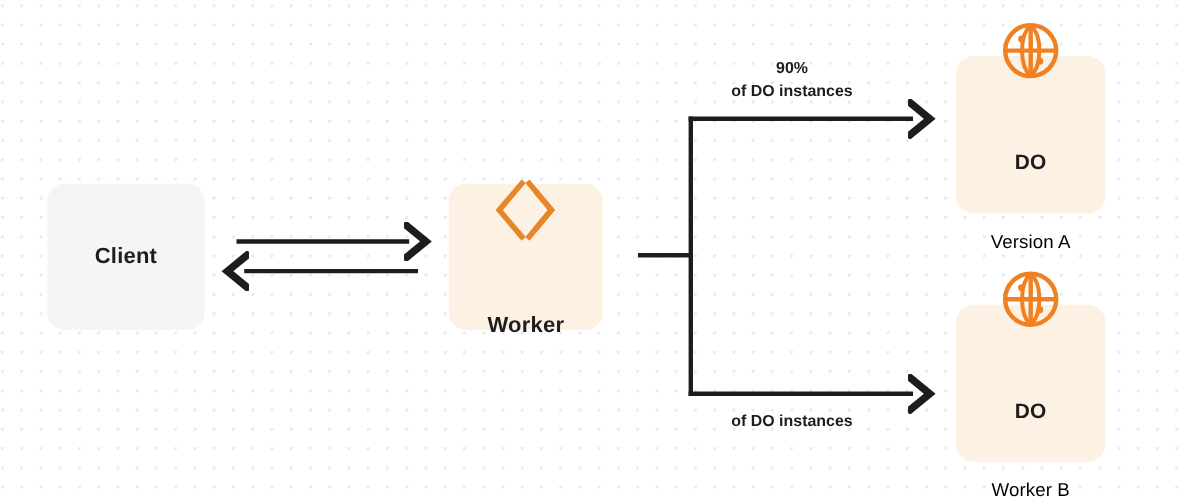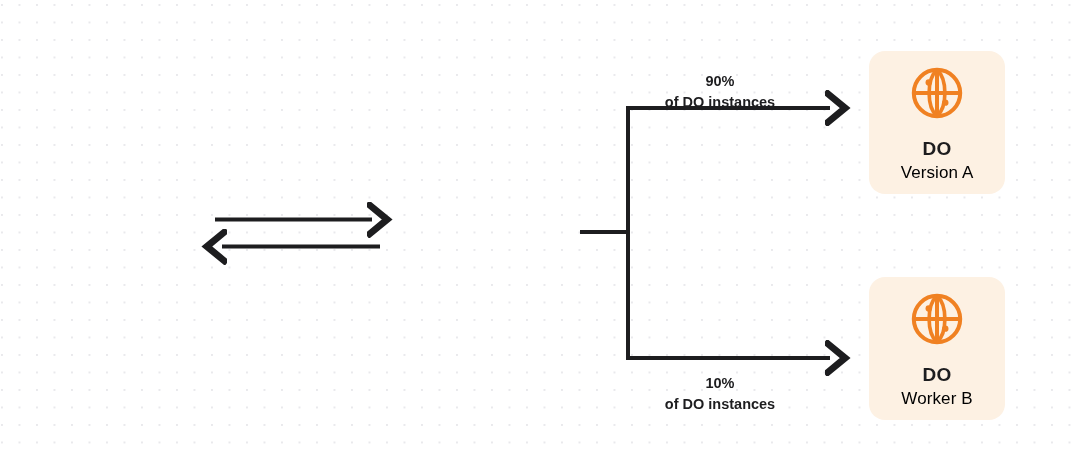--- a/index.html
+++ b/index.html
@@ -25,20 +25,21 @@
   }
 
   .node {
     position: absolute;
     box-sizing: border-box;
     border-radius: 16px;
     display: flex;
     flex-direction: column;
     align-items: center;
     justify-content: center;
+    gap: 47px;
   }
 
   
   #client-node {
     left: 43px;
     top: 167px;
     width: 143px;
     height: 133px;
     background-color: #f4f5f7;
   }
@@ -118,21 +119,20 @@
     font-size: 14.5px;
     font-weight: bold;
     color: #1d1d1f;
     line-height: 1.42;
     white-space: nowrap;
   }
   #label-top {
     left: 620px;
     top: 52px;
     width: 200px;
-    margin-top: 19px;
   }
   #label-bottom {
     left: 620px;
     top: 373px;
     width: 200px;
   }
   .edge-label .pct { display: block; }
   .edge-label .sub { display: block; }
 </style>
 </head>
@@ -156,21 +156,37 @@
 
     <line x1="580" y1="232" x2="629.5" y2="232" stroke="#1d1d1f" stroke-width="4" stroke-linecap="butt"></line>
 
     <line x1="628" y1="106" x2="628" y2="360" stroke="#1d1d1f" stroke-width="4" stroke-linecap="butt"></line>
 
     <line x1="626" y1="108" x2="830" y2="108" stroke="#1d1d1f" stroke-width="4" stroke-linecap="butt" marker-end="url(#arrow-right)"></line>
 
     <line x1="626" y1="358" x2="830" y2="358" stroke="#1d1d1f" stroke-width="4" stroke-linecap="butt" marker-end="url(#arrow-right)"></line>
   </svg>
 
-
+  <div class="node" id="client-node">
+    <span class="node-title">Client</span>
+  </div>
+
+  <div class="node" id="worker-node">
+    <span>
+      <svg class="worker-logo" viewBox="0 0 64 64" xmlns="http://www.w3.org/2000/svg">
+
+        <path d="M30 5 L7 32 L30 59" fill="none" stroke="#e8862a" stroke-width="5.2" stroke-linecap="butt" stroke-linejoin="miter"></path>
+
+        <path d="M33.5 5 L56 32 L33.5 59" fill="none" stroke="#e8862a" stroke-width="5.2" stroke-linecap="butt" stroke-linejoin="miter"></path>
+
+        <path d="M41 14 L56 32 L41 50" fill="none" stroke="#e8862a" stroke-width="5.2" stroke-linecap="butt" stroke-linejoin="miter"></path>
+      </svg>
+    </span>
+    <span class="node-title">Worker</span>
+  </div>
 
   <div class="node do-node" id="do-a-node">
     <span>
       <svg class="globe-logo" viewBox="0 0 64 64" xmlns="http://www.w3.org/2000/svg">
         <circle cx="32" cy="32" r="26.5" fill="none" stroke="#f08122" stroke-width="4.6"></circle>
         <line x1="6" y1="32" x2="58" y2="32" stroke="#f08122" stroke-width="4.6"></line>
         <line x1="32" y1="6" x2="32" y2="58" stroke="#f08122" stroke-width="4.6"></line>
         <path d="M32 5.6 C20 16 20 48 32 58.4" fill="none" stroke="#f08122" stroke-width="4.2"></path>
         <path d="M32 5.6 C44 16 44 48 32 58.4" fill="none" stroke="#f08122" stroke-width="4.2"></path>
         <circle cx="22.5" cy="20" r="3.6" fill="#f08122"></circle>
@@ -196,17 +212,16 @@
     <span class="do-title">DO</span>
     <span class="do-subtitle">Worker B</span>
   </div>
 
   <div class="edge-label" id="label-top">
     <span class="pct">90%</span>
     <span class="sub">of DO instances</span>
   </div>
 
   <div class="edge-label" id="label-bottom">
-    <span class="pct">10%</span>
     <span class="sub">of DO instances</span>
   </div>
 
 </div>
 
 </body></html>

